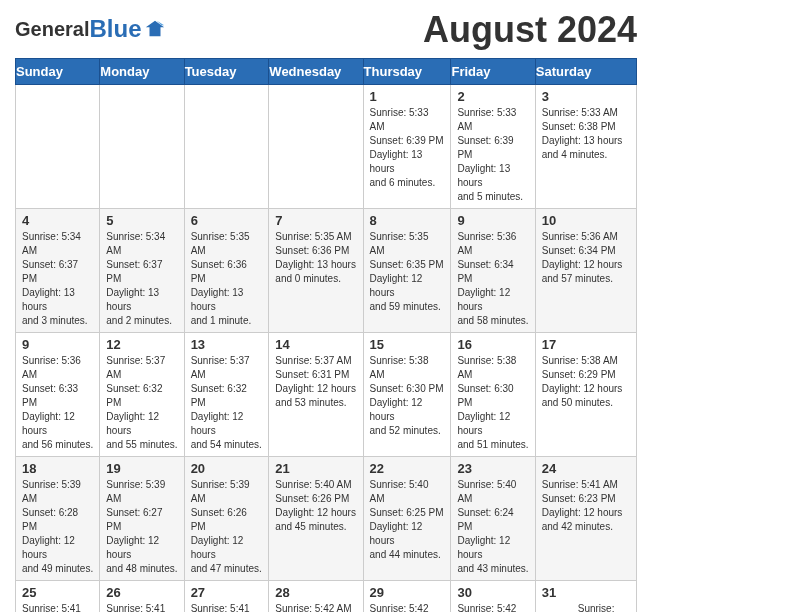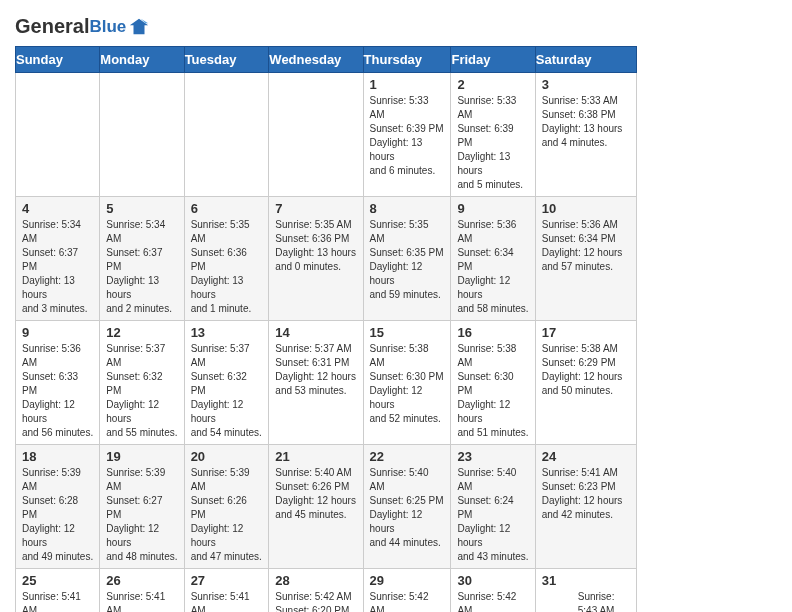--- a/index.html
+++ b/index.html
@@ -96,29 +96,30 @@
   </style>
 </head>
 <body>
 
 <div class="page">
   <div class="header">
     <div class="logo">
       <div class="logo-text">
         <span class="logo-text">
           <span style="font-size:20px;font-weight:bold;color:#333;">General</span>
-            <span style="font-size:17px;font-weight:bold;color:#2a6db5;">Blue</span>
+            <span style="font-size:24px;font-weight:bold;color:#2a6db5;">Blue</span>
         </span>
         <svg class="logo-icon" viewBox="0 0 24 24" width="24" height="24">
           <polygon points="12,3 22,10 18,10 18,20 6,20 6,10 2,10" fill="#2a6db5"></polygon>
           <polygon points="14,3 22,8 19,8" fill="#5ba3e0"></polygon>
         </svg>
       </div>
     </div>
     <div class="title-section">
+      <div class="month-title">August 2024</div>
     </div>
   </div>
 
   <table class="calendar">
     <thead>
       <tr>
       <th>Sunday</th>
           <th>Monday</th>
           <th>Tuesday</th>
           <th>Wednesday</th>

